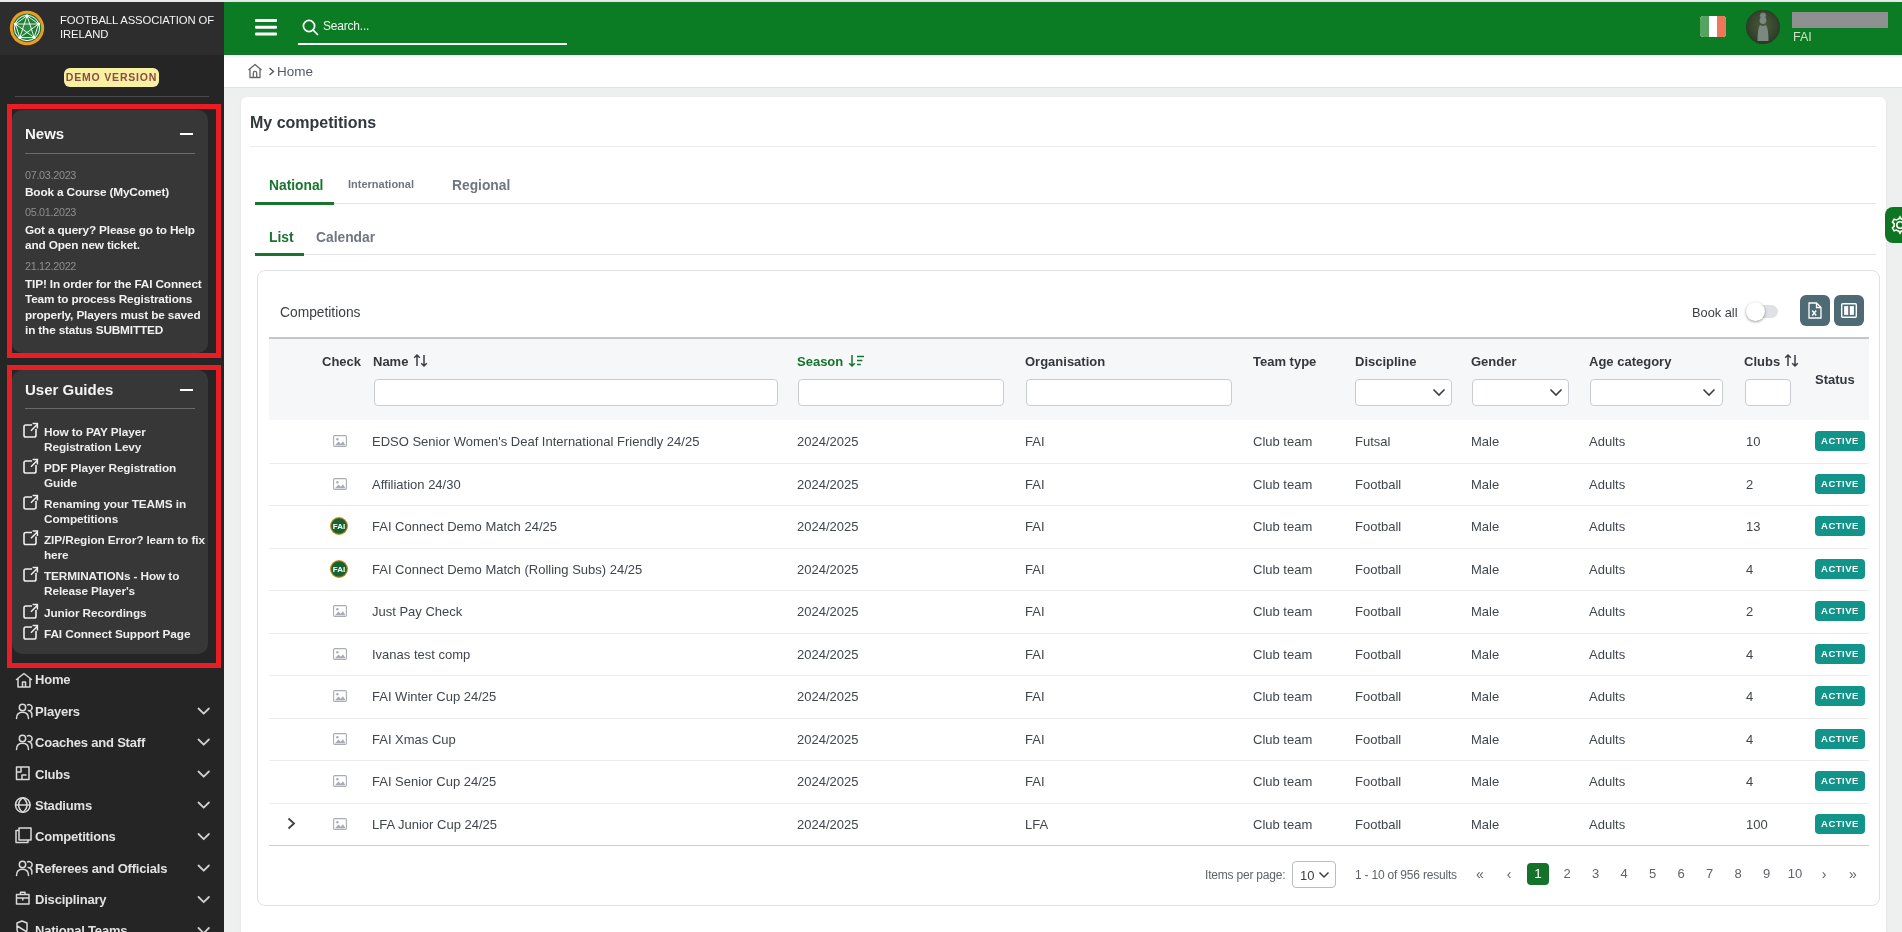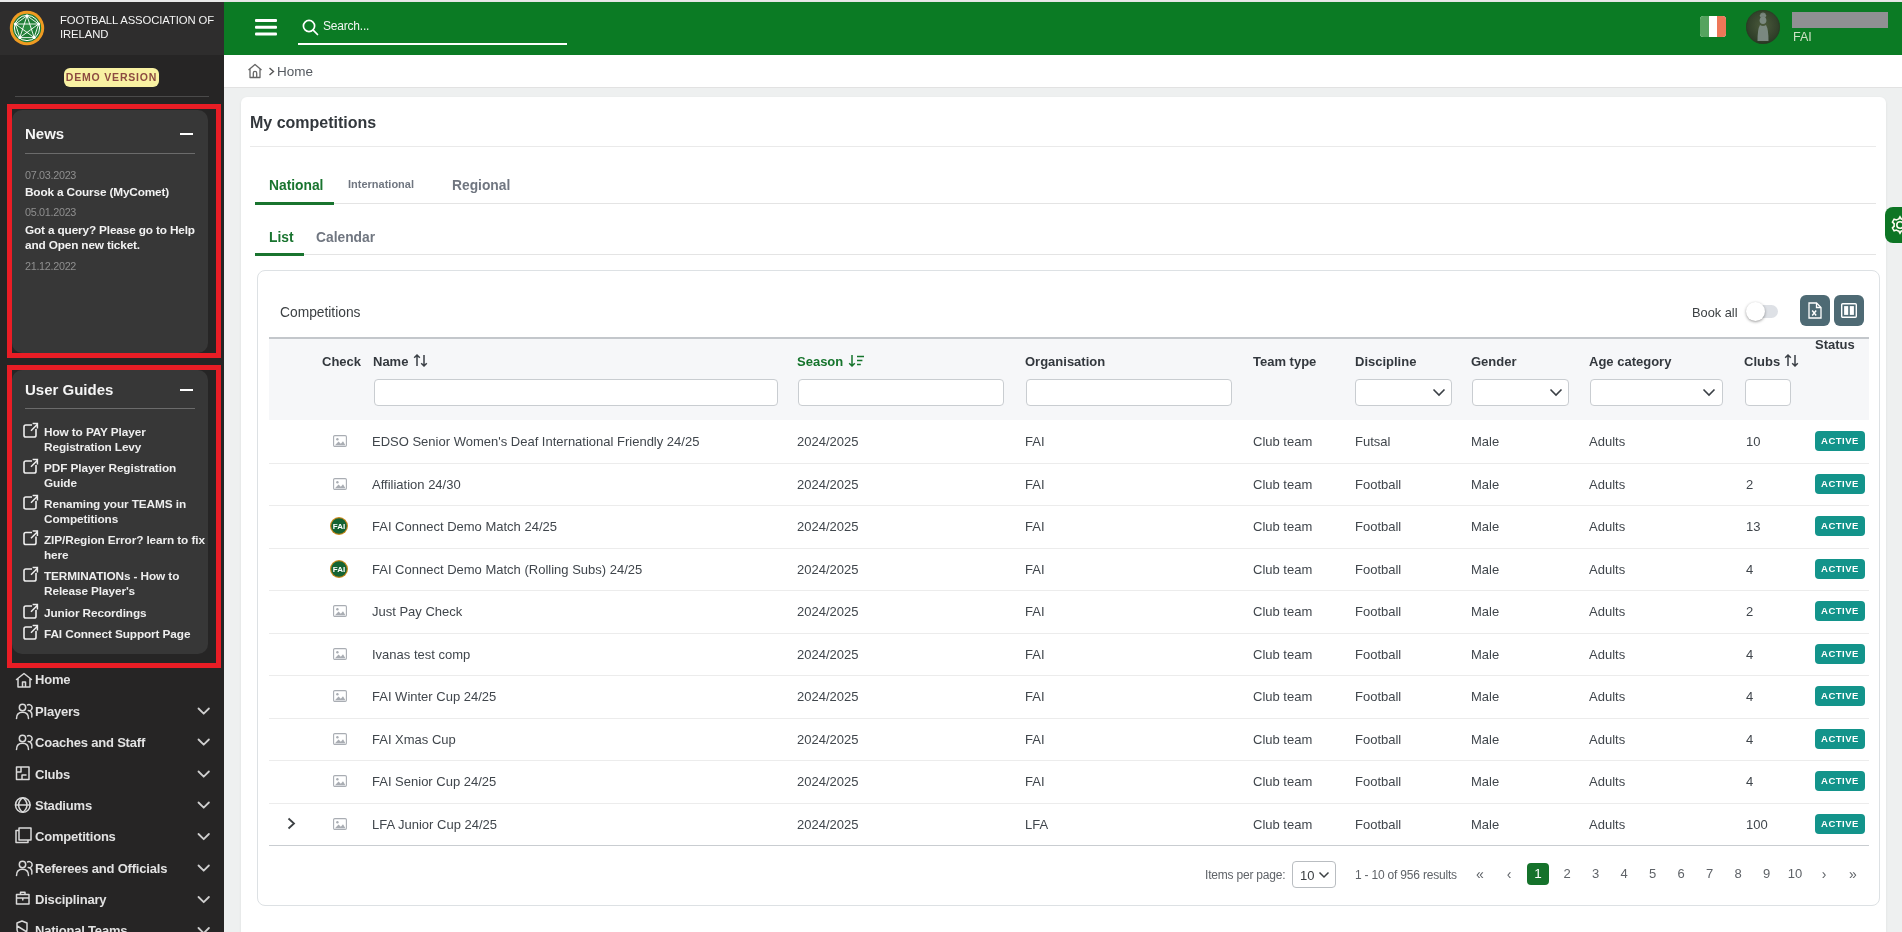--- a/index.html
+++ b/index.html
@@ -63,20 +63,21 @@
 <div class="redbox" style="top:104px;height:254px;"></div>
 <div class="panel" style="top:110px;height:243px;">
   <div class="abs" style="left:13px;top:15px;"><span class="ptitle" style="font-size:15px;">News</span></div>
   <div class="abs" style="left:168px;top:23px;width:13px;height:2px;background:#fff;"></div>
   <div class="abs" style="left:13px;top:43px;width:170px;height:1px;background:#6b6b6b;"></div>
   <div class="abs pdate" style="left:13px;top:59px;">07.03.2023</div>
   <div class="abs pbold" style="left:13px;top:75px;">Book a Course (MyComet)</div>
   <div class="abs pdate" style="left:13px;top:96px;">05.01.2023</div>
   <div class="abs pbold" style="left:13px;top:113px;">Got a query? Please go to Help<br>and Open new ticket.</div>
   <div class="abs pdate" style="left:13px;top:150px;">21.12.2022</div>
+  <div class="abs pbold" style="left:13px;top:167px;">TIP! In order for the FAI Connect<br>Team to process Registrations<br>properly, Players must be saved<br>in the status SUBMITTED</div>
 </div>
 
 <div class="redbox" style="top:365px;height:303px;"></div>
 <div class="panel" style="top:370px;height:284px;">
   <div class="abs" style="left:13px;top:11px;"><span class="ptitle" style="font-size:15px;">User Guides</span></div>
   <div class="abs" style="left:168px;top:19px;width:13px;height:2px;background:#fff;"></div>
   <div class="abs" style="left:13px;top:38px;width:170px;height:1px;background:#6b6b6b;"></div>
 </div>
 
 <svg class="abs" style="left:0;top:0;" width="224" height="932" viewBox="0 0 224 932">
@@ -226,21 +227,21 @@
 <div class="abs hdrbg"></div>
 <div class="abs col-label" style="left:322px;top:354px;">Check</div>
 <div class="abs col-label" style="left:373px;top:354px;">Name</div>
 <div class="abs col-label" style="left:797px;top:354px;color:#15742c;">Season</div>
 <div class="abs col-label" style="left:1025px;top:354px;">Organisation</div>
 <div class="abs col-label" style="left:1253px;top:354px;">Team type</div>
 <div class="abs col-label" style="left:1355px;top:354px;text-align:right;">Discipline</div>
 <div class="abs col-label" style="left:1471px;top:354px;">Gender</div>
 <div class="abs col-label" style="left:1589px;top:354px;">Age category</div>
 <div class="abs col-label" style="left:1744px;top:354px;">Clubs</div>
-<div class="abs col-label" style="left:1815px;top:337px;">Status</div>
+<div class="abs col-label" style="left:1815px;top:372px;">Status</div>
 <svg class="abs" style="left:413px;top:353px;" width="15" height="15" viewBox="0 0 15 15">
   <g stroke="#3a3f45" stroke-width="1.5" fill="none">
       <path d="M4 13 V2 M1.2 4.8 L4 2 L6.8 4.8"></path>
       <path d="M11 2 V13 M8.2 10.2 L11 13 L13.8 10.2"></path>
     </g>
 </svg>
 <svg class="abs" style="left:848px;top:353px;" width="17" height="15" viewBox="0 0 17 15">
   <g stroke="#15742c" stroke-width="1.5" fill="none">
       <path d="M4 2 V13 M1.2 10.2 L4 13 L6.8 10.2"></path>
       <path d="M9 3.5 h7 M9 7.5 h5.4 M9 11.5 h3.8"></path>

